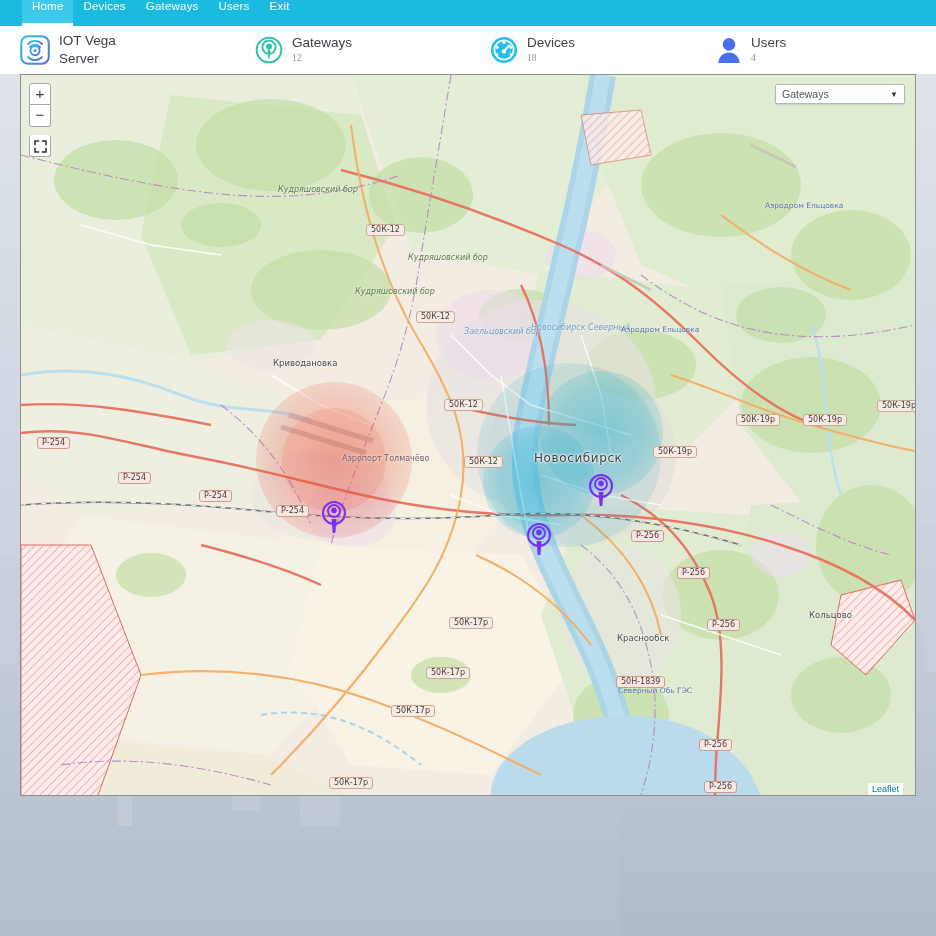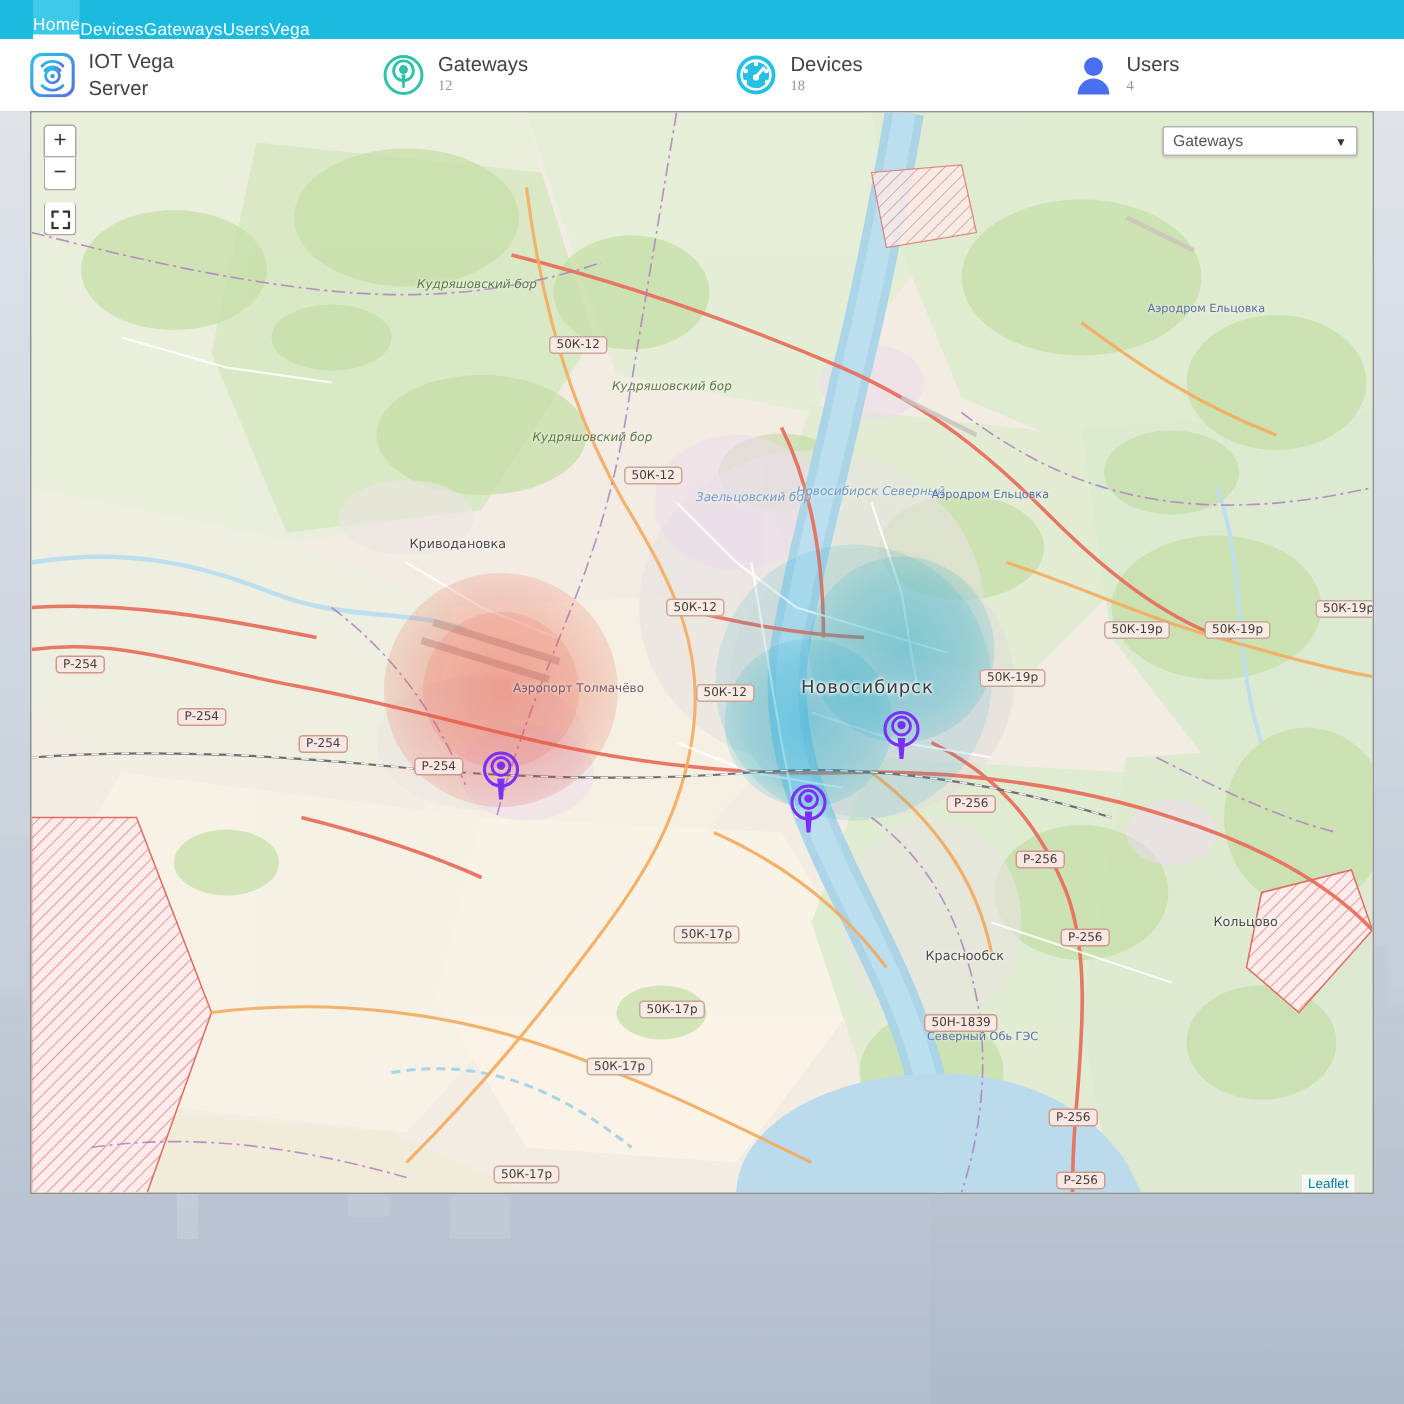--- a/index.html
+++ b/index.html
@@ -28,22 +28,22 @@
     position: relative;
     z-index: 5;
     height: 26px;
     background: #1bbbe0;
     display: flex;
     align-items: stretch;
     padding-left: 22px;
     font-size: 11.5px;
   }
   .nav-tab {
-    display: flex; align-items: flex-end;
-    padding: 0 0;
+    display: flex; align-items: flex-start;
+    padding: 0 10px;
     color: #ffffff;
     cursor: pointer;
     letter-spacing: .2px;
     white-space: nowrap;
   }
   .nav-tab.active {
     background: #3dc9e9;
     border-bottom: 3px solid #ffffff;
     font-weight: normal;
   }
@@ -240,21 +240,21 @@
   <div class="nav-tab">
       <span>Devices</span>
     </div>
   <div class="nav-tab">
       <span>Gateways</span>
     </div>
   <div class="nav-tab">
       <span>Users</span>
     </div>
   <div class="nav-tab">
-      <span>Vega</span>
+      <span>Exit</span>
     </div>
 </div>
 
 <div id="statstrip">
 
   <div class="stat-cell brand-cell">
     <svg class="stat-icon" width="30" height="30" viewBox="0 0 30 30">
       <defs>
         <linearGradient id="lg" x1="0" y1="0" x2="1" y2="1">
           <stop offset="0%" stop-color="#2bc4e8"></stop>

